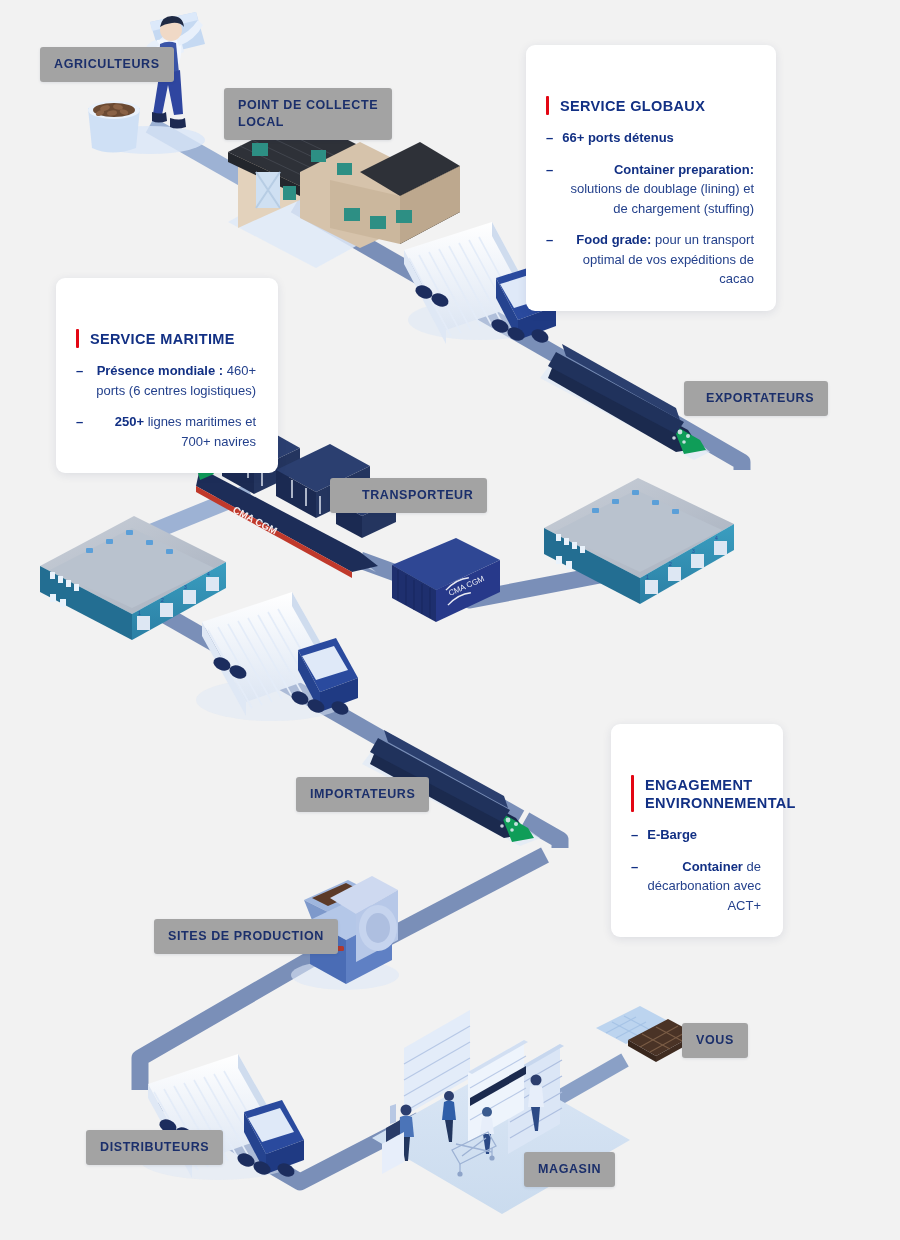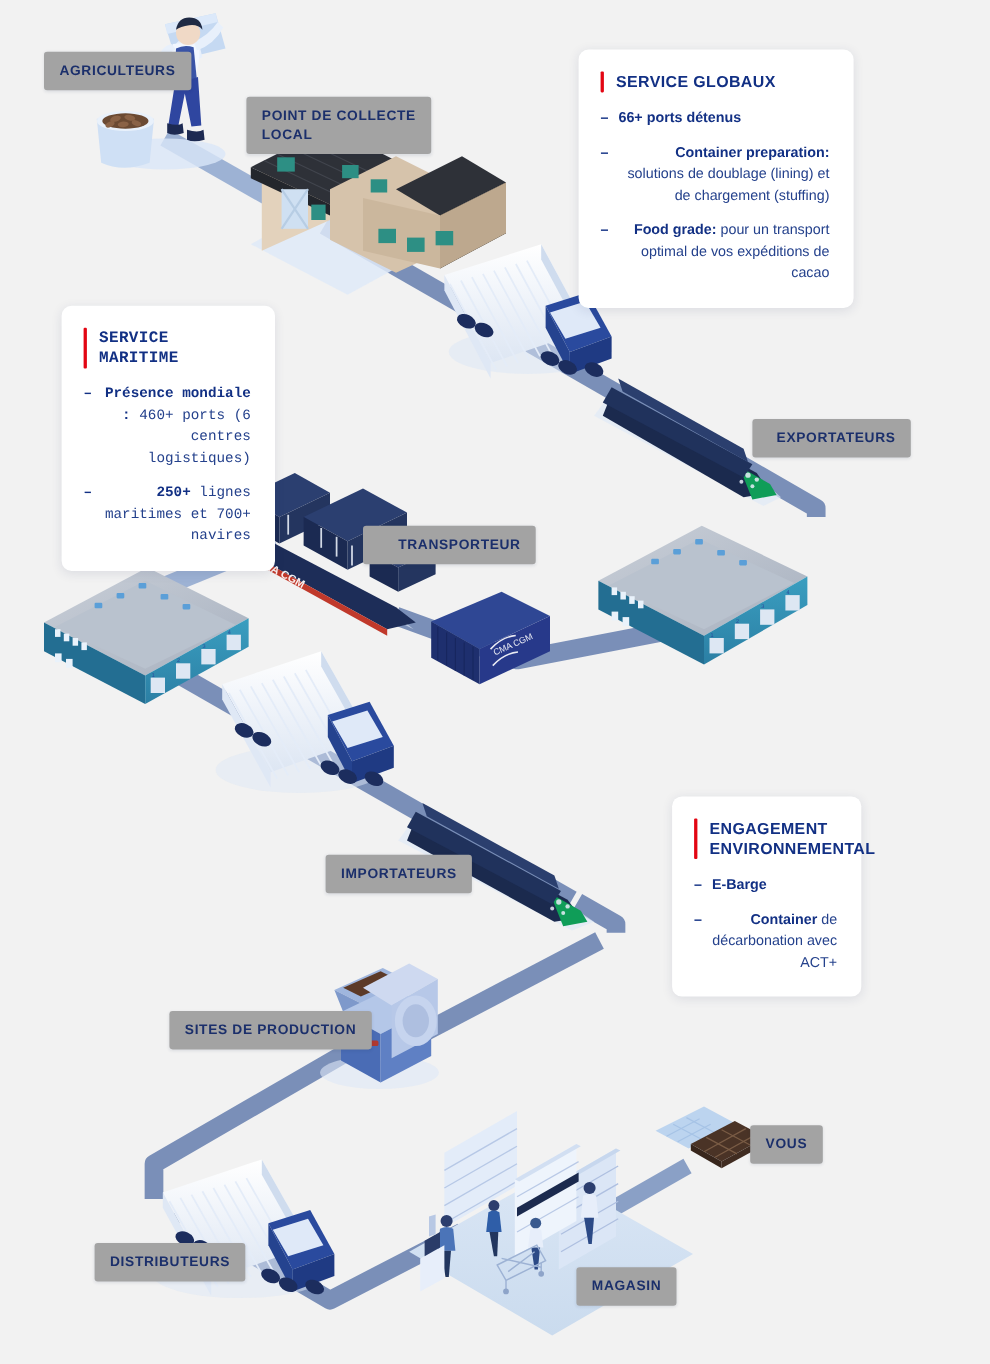--- a/index.html
+++ b/index.html
@@ -30,21 +30,21 @@
   }
 
   
   .card {
     position: absolute;
     background: #ffffff;
     border-radius: 9px;
     box-shadow: 0 2px 10px rgba(25,40,90,.10);
     padding: 20px 22px 22px 20px;
   }
-  .card-head { display: flex; align-items: flex-end; gap: 11px; margin-bottom: 13px; }
+  .card-head { display: flex; align-items: flex-end; gap: 11px; margin-bottom: 13px; margin-top: 31px; }
   .accent-bar { width: 3px; min-width: 3px; align-self: stretch; background: #e30613; border-radius: 1px; }
   .card-title {
     color: #123084; font-size: 14.5px; font-weight: bold;
     letter-spacing: .35px; line-height: 1.25; text-transform: uppercase;
     white-space: pre-line; padding-top: 1px;
   }
   .bullets { list-style: none; }
   .bullets li { display: flex; gap: 9px; margin-bottom: 12px; }
   .bullets li:last-child { margin-bottom: 0; }
   .dash { color: #123084; font-weight: bold; font-size: 13px; line-height: 1.5; }
@@ -526,21 +526,21 @@
         <span class="dash">–</span>
         <span class="btxt"><b>Container preparation:</b><span> solutions de doublage (lining) et de chargement (stuffing)</span></span>
       </li>
       <li>
         <span class="dash">–</span>
         <span class="btxt"><b>Food grade:</b><span> pour un transport optimal de vos expéditions de cacao</span></span>
       </li>
     </ul>
   </div>
 
-  <div class="card" style="left:56px; top:278px; width:194px;font-family:Liberation Mono, monospace;">
+  <div class="card" style="left:56px; top:278px; width:222px;">
     <div class="card-head">
       <div class="accent-bar"></div>
       <div class="card-title">SERVICE MARITIME</div>
     </div>
     <ul class="bullets">
       <li>
         <span class="dash">–</span>
         <span class="btxt"><b>Présence mondiale :</b><span> 460+ ports (6 centres logistiques)</span></span>
       </li>
       <li>

